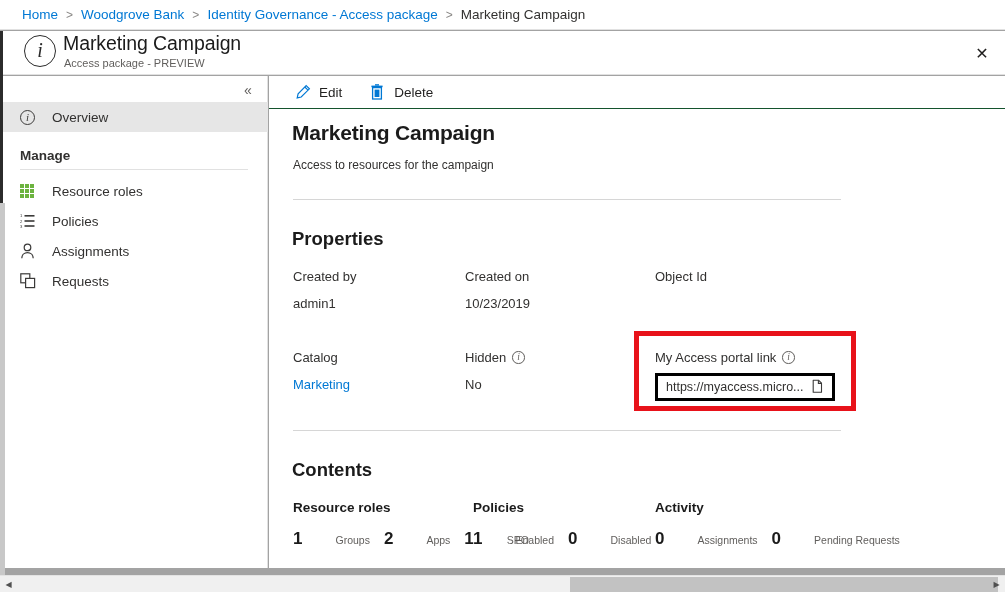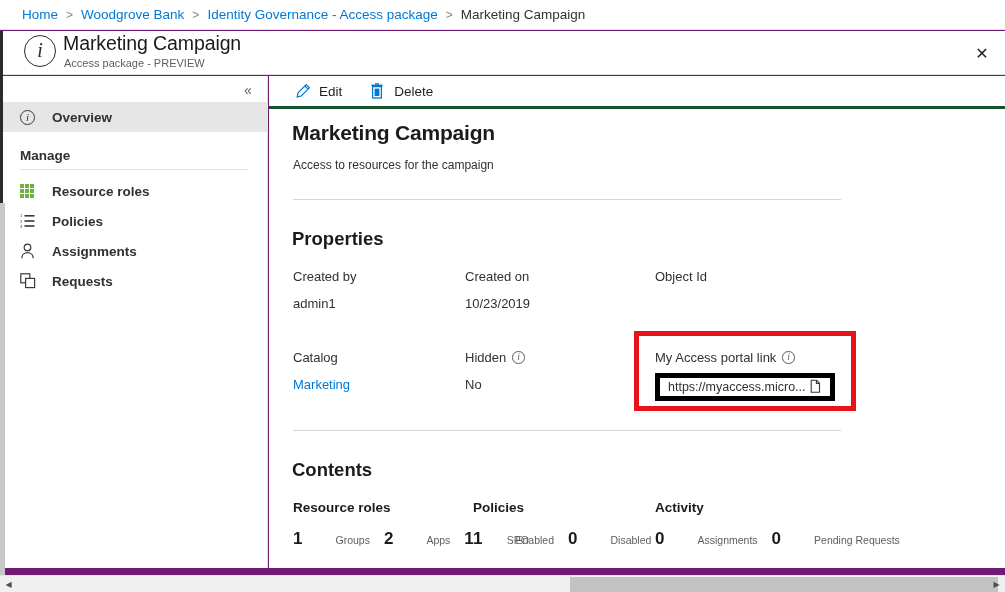--- a/index.html
+++ b/index.html
@@ -6,21 +6,21 @@
   html, body {
     margin: 0; padding: 0;
     width: 1005px; height: 592px;
     background: #ffffff;
     font-family: "Liberation Sans", sans-serif;
     overflow: hidden;
   }
   #root {
     position: relative;
     width: 1005px; height: 592px;
-    background: #701a75;
+    background: #a3a3a3;
   }
 
   
   .breadcrumb {
     position: absolute;
     left: 0; top: 0;
     width: 1005px; height: 30px;
     display: flex; align-items: center;
     padding-left: 22px;
     font-size: 13.5px;
@@ -105,21 +105,21 @@
     color: #323130;
     cursor: pointer;
   }
   .nav-item.selected { background: #e6e6e6; }
   .nav-ico {
     width: 22px; height: 18px;
     margin-right: 10px;
     flex: 0 0 22px;
     display: flex; align-items: center; justify-content: flex-start;
   }
-  .nav-label { white-space: nowrap; font-weight: bold; }
+  .nav-label { white-space: nowrap; }
   .nav-group-title {
     padding: 16px 0 6px 20px;
     font-size: 13.5px;
     font-weight: bold;
     color: #323130;
   }
   .nav-divider {
     height: 1px;
     background: #e1e1e1;
     margin: 0 20px 6px 20px;
@@ -151,21 +151,21 @@
     width: 736px; height: 492px;
     background: #ffffff;
     overflow: hidden;
   }
   .toolbar {
     position: absolute;
     left: 0; top: 0;
     width: 736px; height: 33px;
     display: flex; align-items: center;
     padding-left: 23px;
-    border-bottom: 3px solid #14532d;
+    border-bottom: 1px solid #14532d;
   }
   .tb-btn {
     display: flex; align-items: center;
     height: 26px;
     margin-right: 22px;
     font-size: 13.5px;
     color: #201f1e;
     cursor: pointer;
     padding: 0 3px;
   }
@@ -234,21 +234,21 @@
     text-align: center;
     font-style: italic;
     color: #605e5c;
     margin-left: 6px;
     cursor: pointer;
   }
 
   .copybox {
     margin-top: 8px;
     width: 180px; height: 28px;
-    border: 5px solid #000000;
+    border: 3px solid #000000;
     background: #ffffff;
     display: flex; align-items: center;
     padding: 0 6px 0 8px;
   }
   .copybox input {
     flex: 1;
     border: none; outline: none;
     font-family: "Liberation Sans", sans-serif;
     font-size: 12.5px;
     color: #323130;

